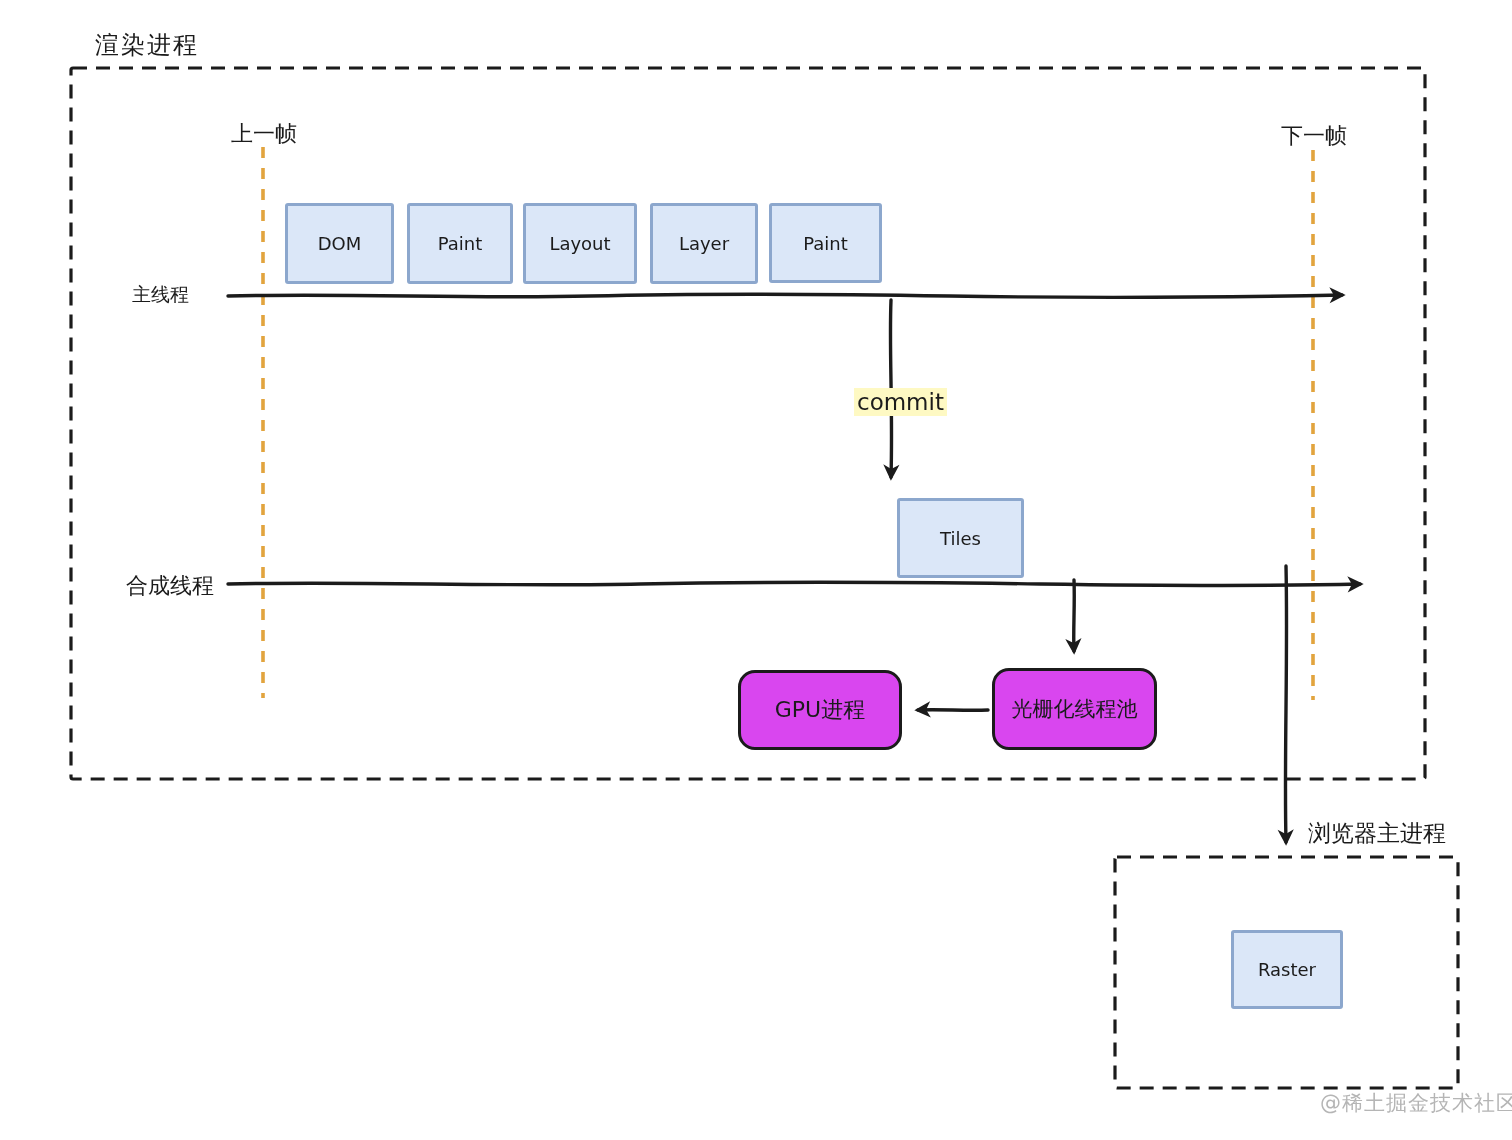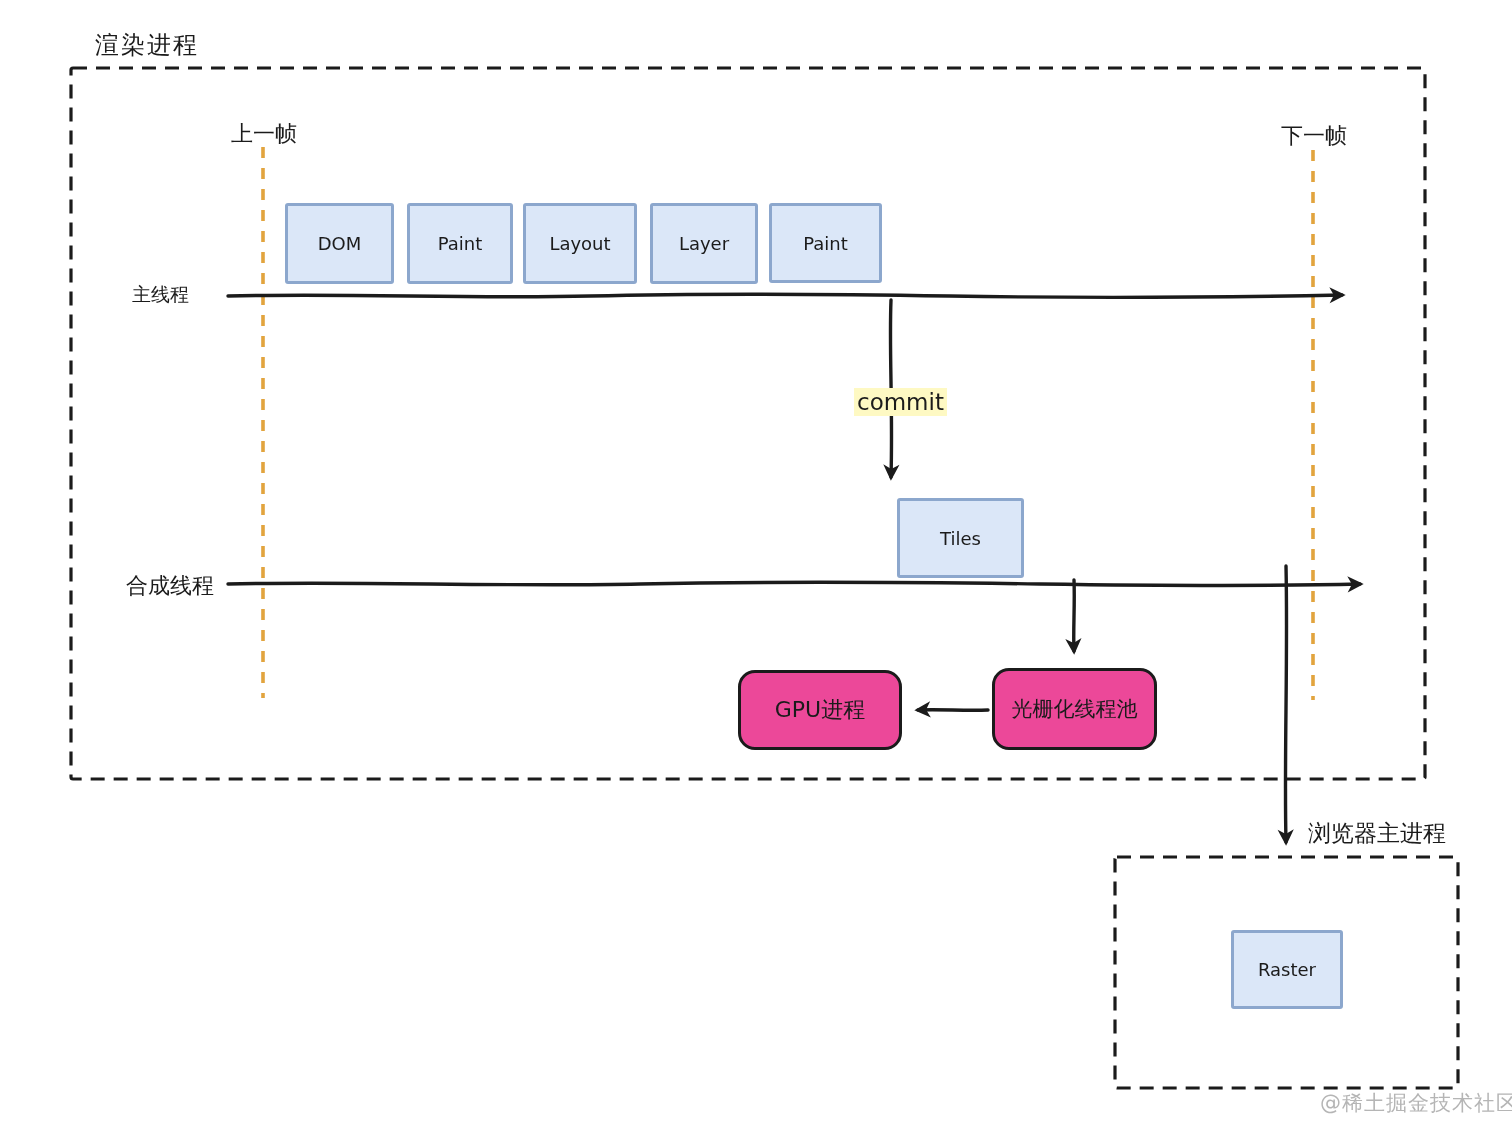--- a/index.html
+++ b/index.html
@@ -48,21 +48,21 @@
   .box-layout   { left: 523px;  top: 203px; width: 114px; height: 81px; }
   .box-layer    { left: 650px;  top: 203px; width: 108px; height: 81px; }
   .box-paint    { left: 769px;  top: 203px; width: 113px; height: 80px; }
   .box-tiles    { left: 897px;  top: 498px; width: 127px; height: 80px; }
   .box-raster   { left: 1018px; top: 498px; width: 110px; height: 80px; }
   .box-drawquad { left: 1140px; top: 498px; width: 128px; height: 80px; font-size: 21px; }
   .box-display  { left: 1231px; top: 930px; width: 112px; height: 79px; }
 
   .process-box {
     position: absolute;
-    background: #ec4899;
+    background: #d946ef;
     border: 3.5px solid var(--c-ink, #1b1b1b);
     border-radius: 17px;
     display: flex; align-items: center; justify-content: center;
     font-size: 22px; color: var(--c-ink, #1b1b1b);
     z-index: 2;
   }
   .box-gpu  { left: 738px; top: 670px; width: 164px; height: 80px; }
   .box-pool { left: 992px; top: 668px; width: 165px; height: 82px; font-size: 21px; }
 </style>
 </head>

